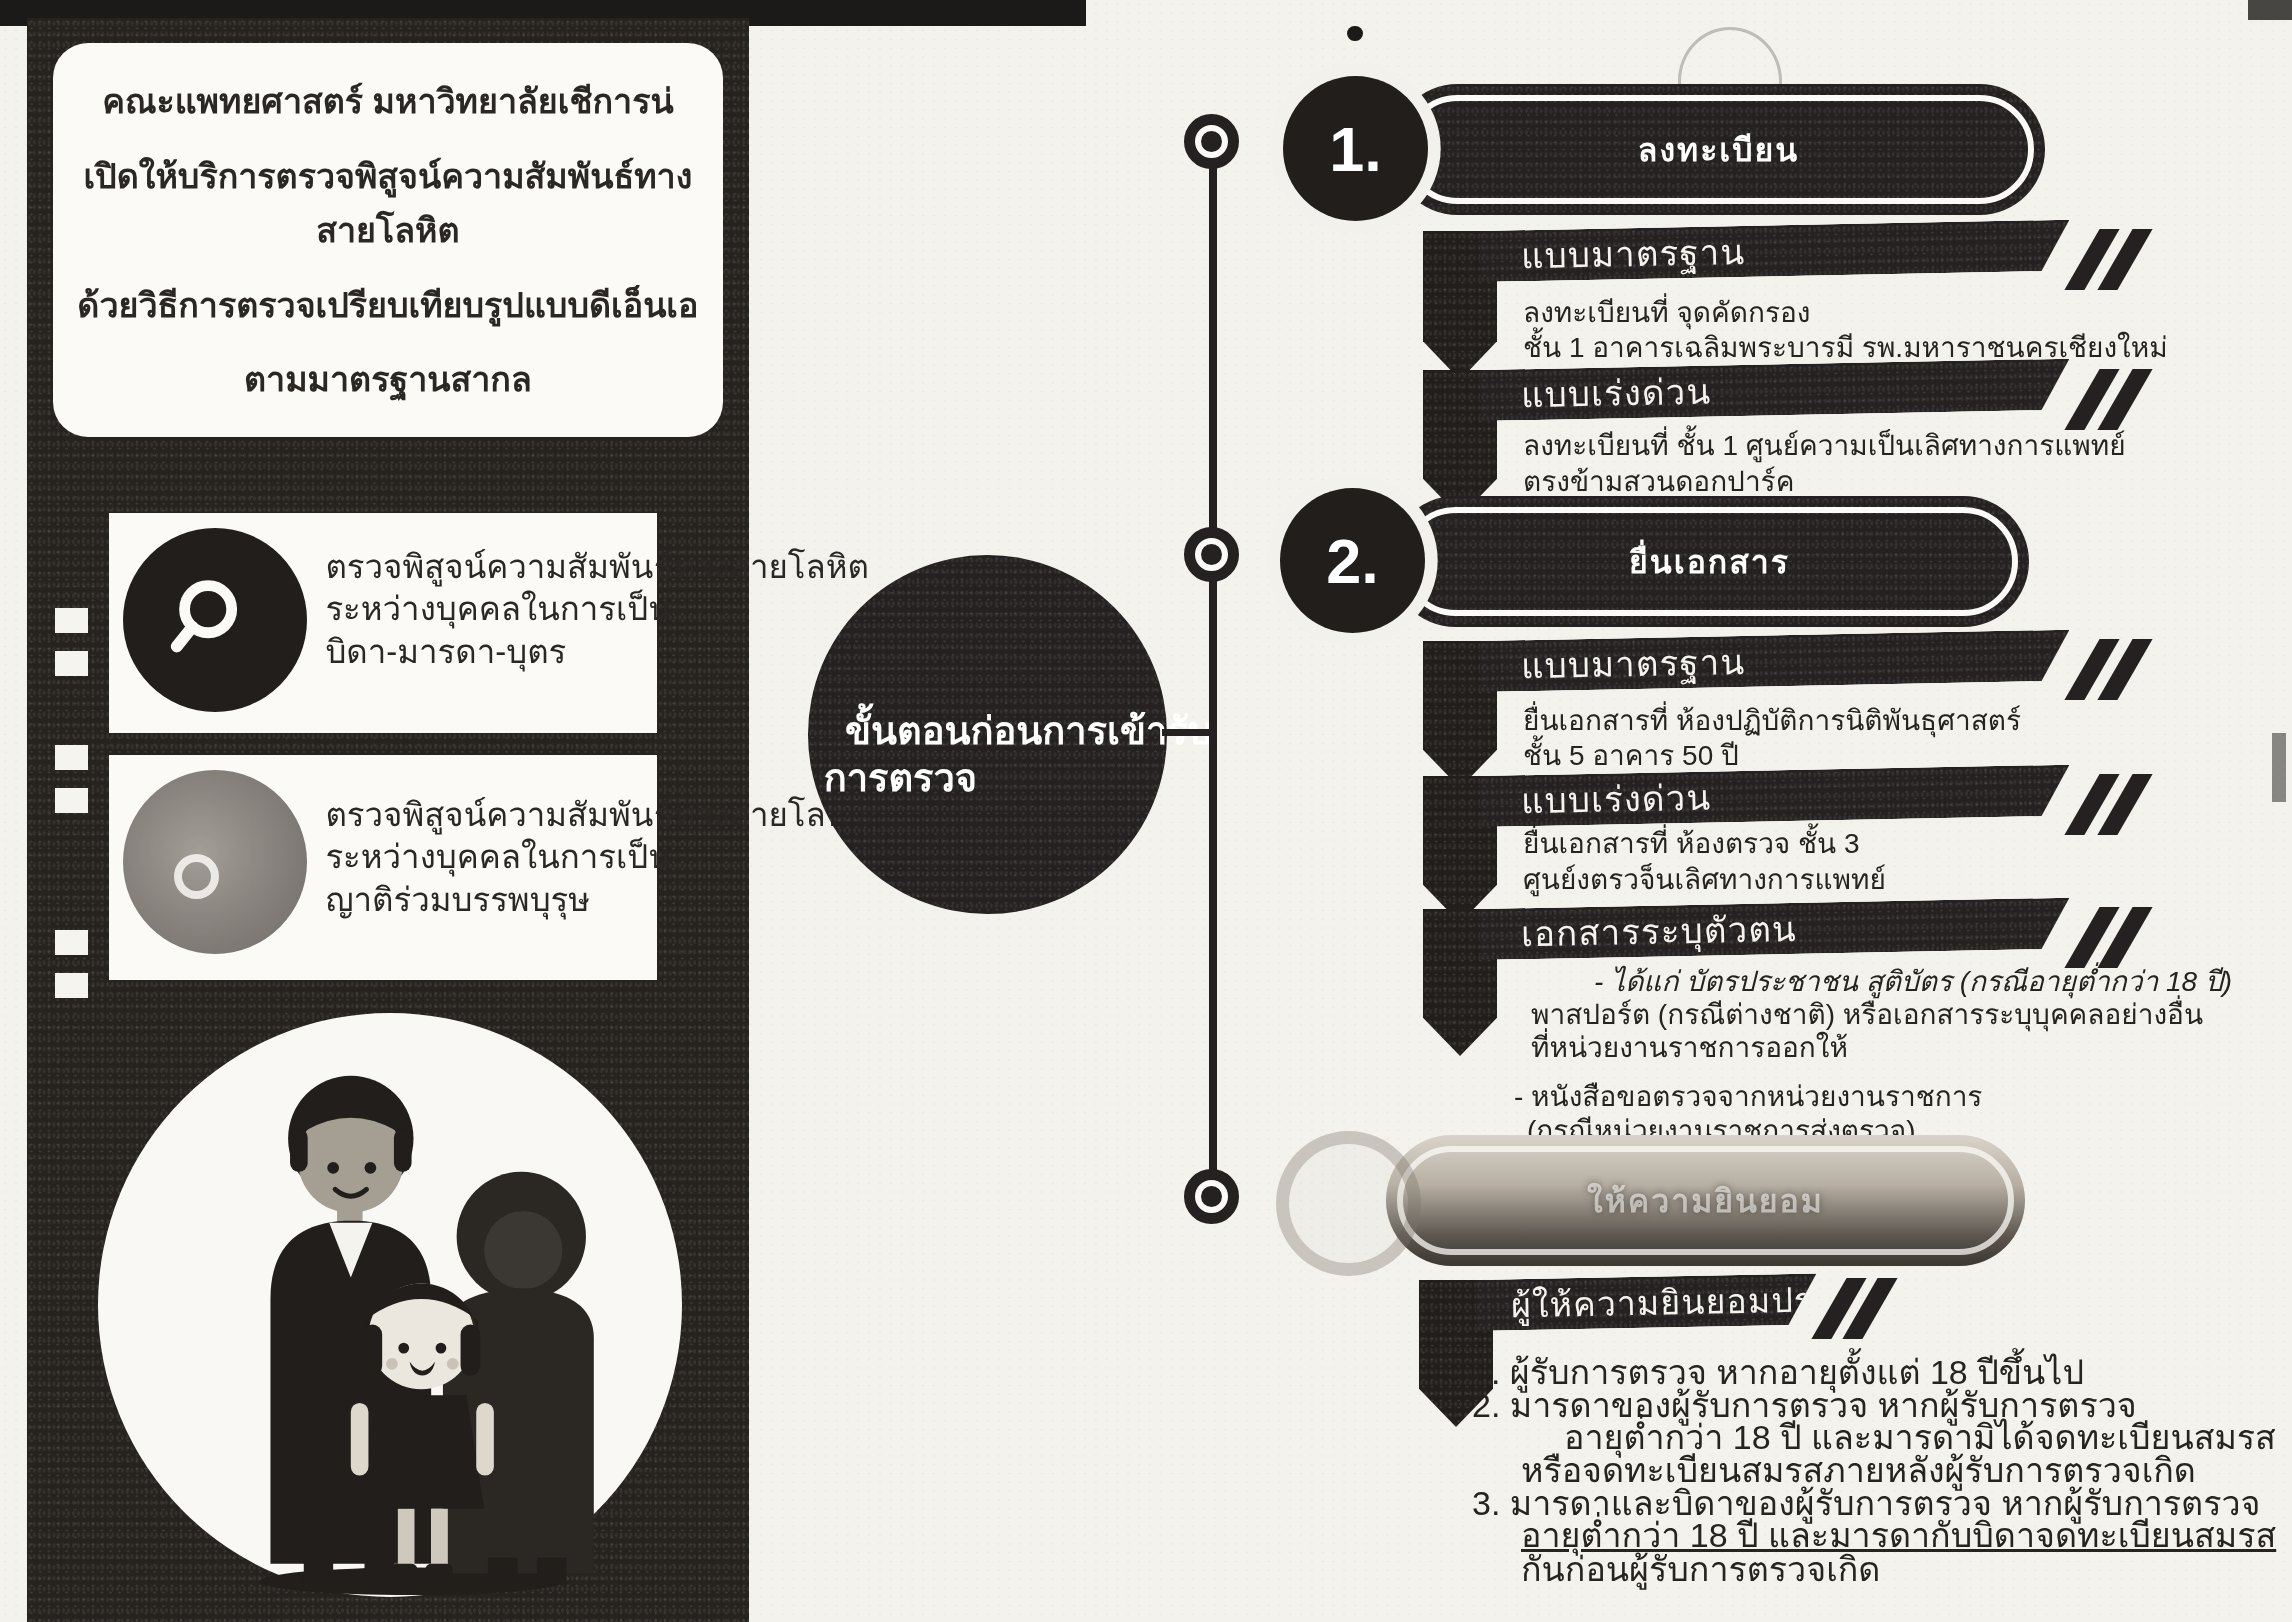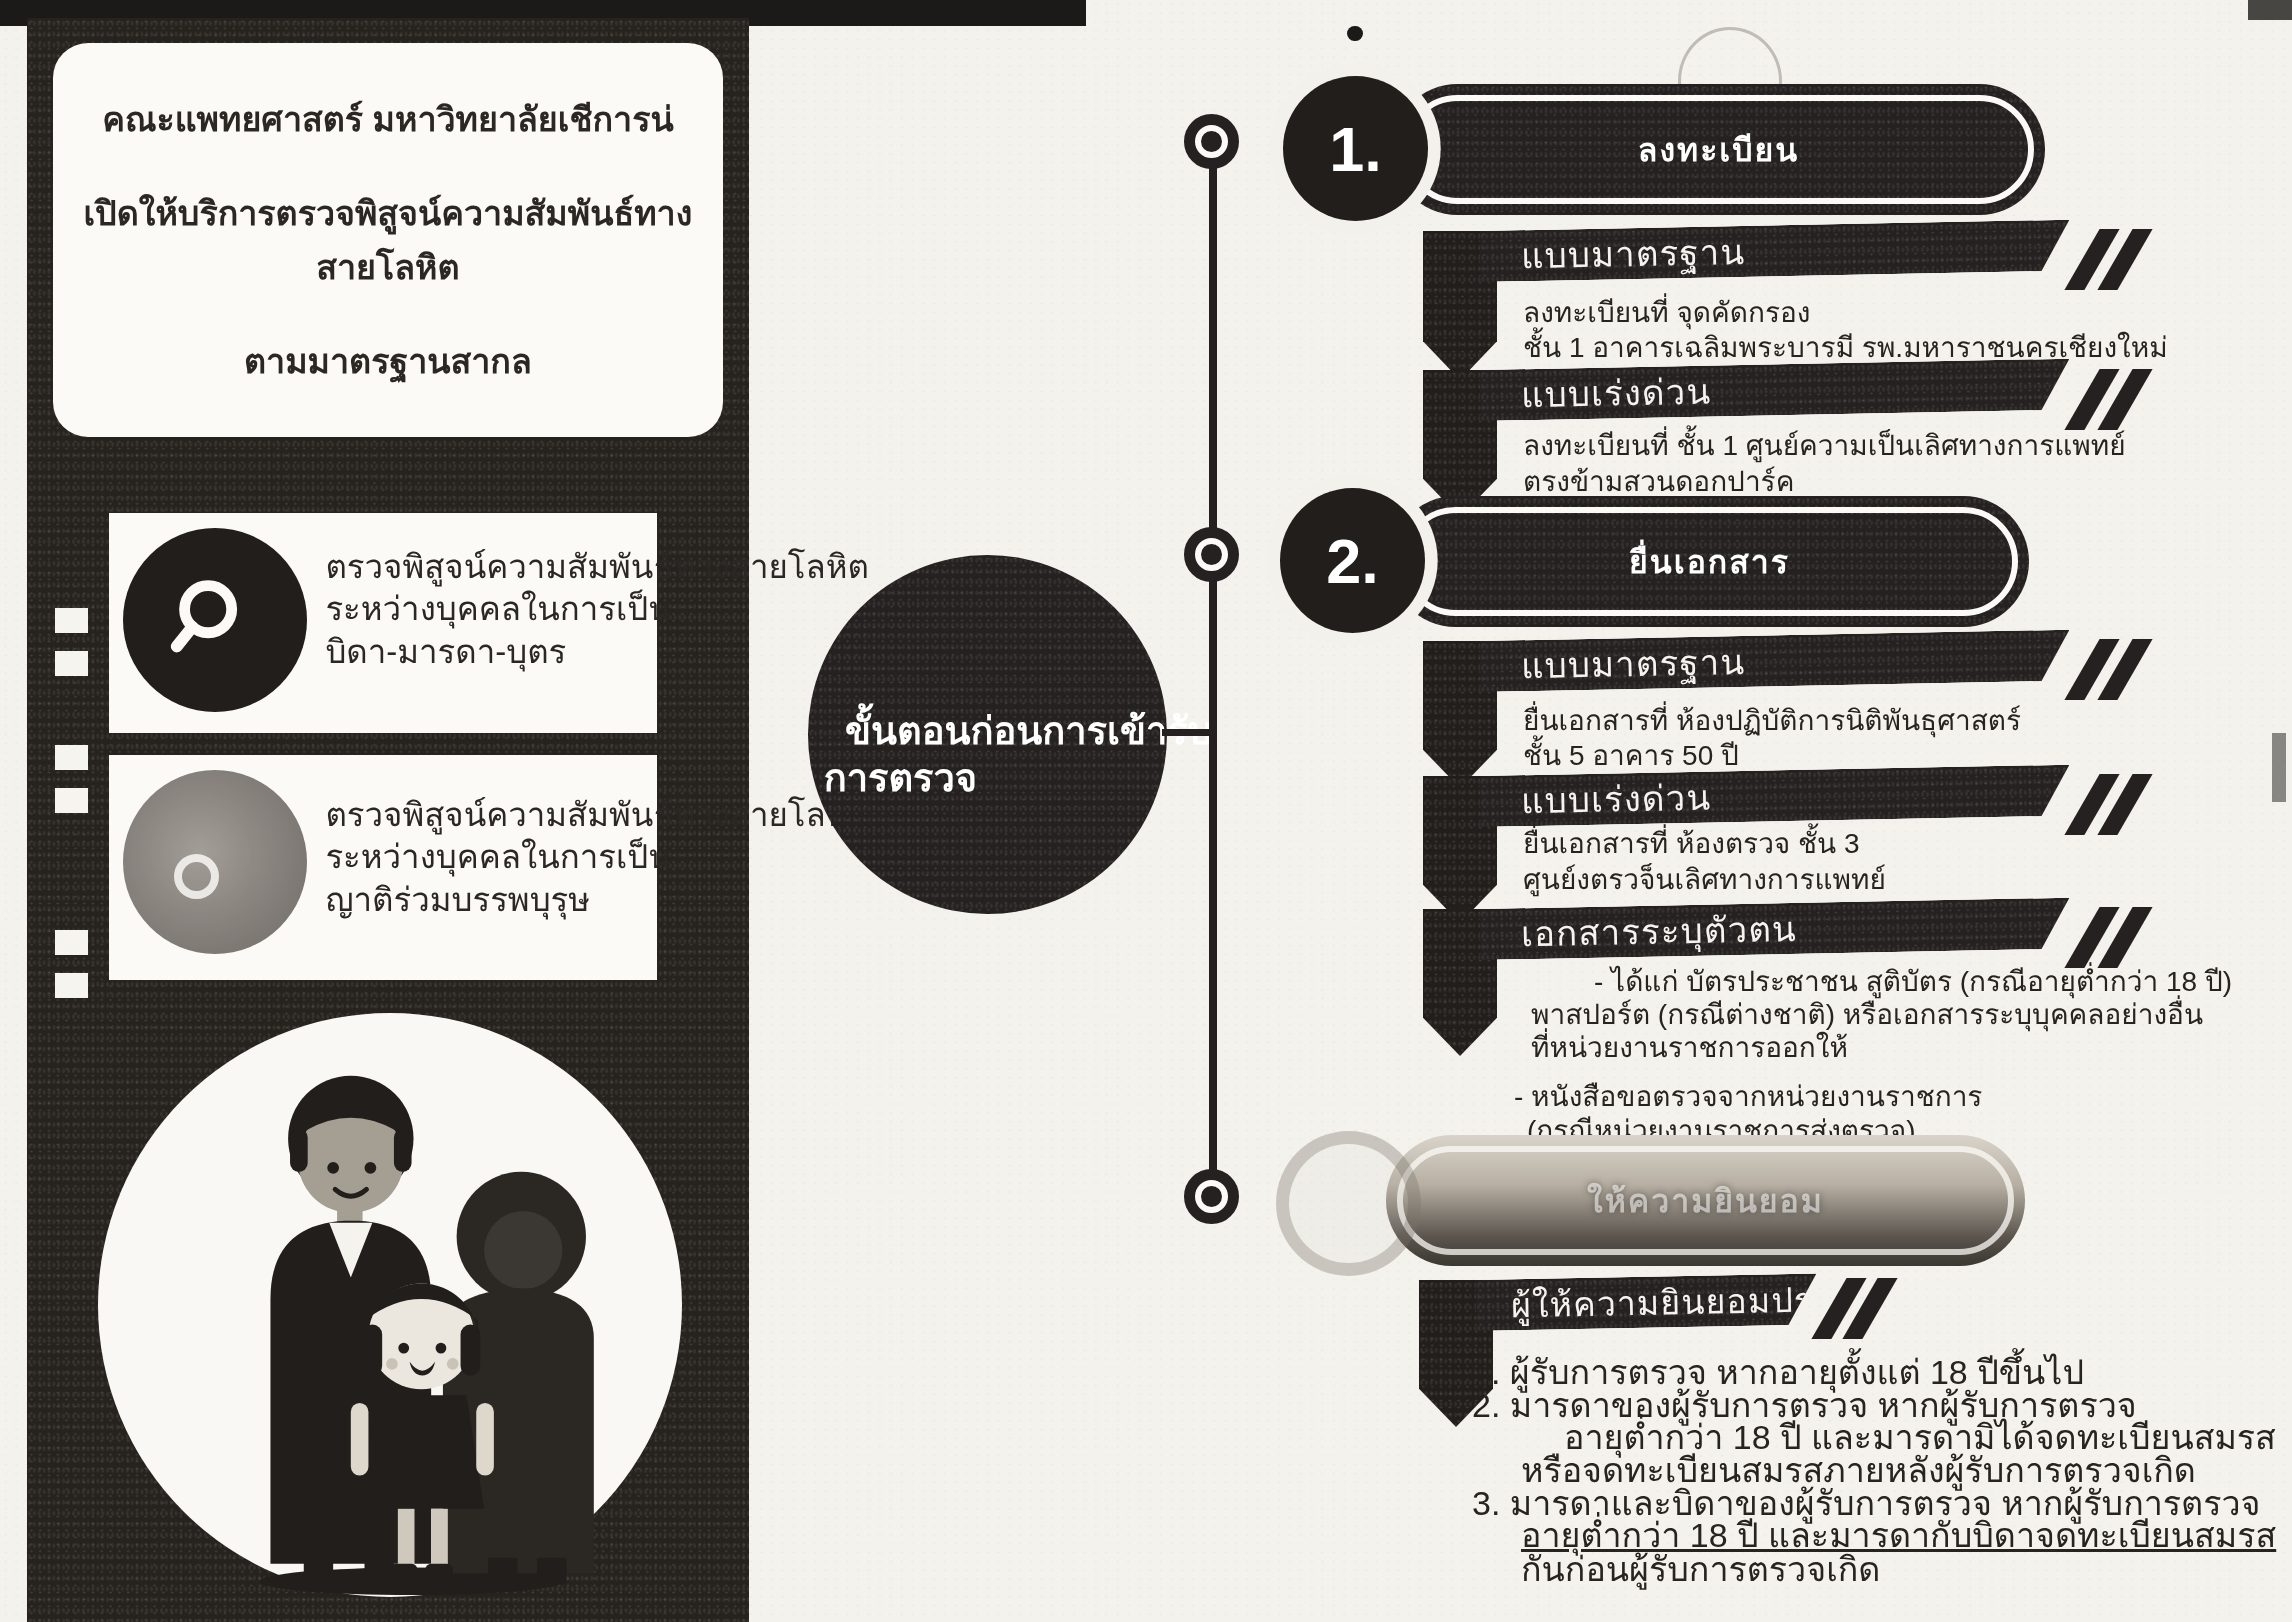--- a/index.html
+++ b/index.html
@@ -77,20 +77,21 @@
   <div class="art abs" style="left:1347px;top:25.5px;width:15.7px;height:15.7px;border-radius:50%;"></div>
   <div class="art-ring" style="left:1678px;top:27.4px;"></div>
   <div class="art abs" style="right:0;top:0;width:45px;height:19.6px;opacity:.8;"></div>
   <div class="art abs" style="left:2272px;top:733px;width:13.7px;height:69px;opacity:.5;"></div>
 
   <div class="panel-left abs grain">
 
     <div class="title-box">
       <div>คณะแพทยศาสตร์ มหาวิทยาลัยเชีการน่</div>
       <div>เปิดให้บริการตรวจพิสูจน์ความสัมพันธ์ทางสายโลหิต</div>
+      <div>ด้วยวิธีการตรวจเปรียบเทียบรูปแบบดีเอ็นเอ</div>
       <div>ตามมาตรฐานสากล</div>
     </div>
 
     <div class="tick" style="top:590px;"></div>
     <div class="tick" style="top:633px;"></div>
     <div class="tick" style="top:727px;"></div>
     <div class="tick" style="top:770px;"></div>
     <div class="tick" style="top:912px;"></div>
     <div class="tick" style="top:955px;"></div>
 
@@ -210,21 +211,21 @@
     <div class="bar grain" style="left:1480px;top:776px;width:590px;">แบบเร่งด่วน</div>
     <div class="slash" style="left:2082px;top:774px;"></div>
     <div class="slash" style="left:2115px;top:774px;"></div>
     <div class="body-line" style="left:1523px;top:821px;">ยื่นเอกสารที่ ห้องตรวจ ชั้น 3</div>
     <div class="body-line" style="left:1523px;top:857px;">ศูนย์งตรวจ็นเลิศทางการแพทย์</div>
 
     <div class="rib grain" style="left:1423px;top:909px;height:147px;"></div>
     <div class="bar grain" style="left:1480px;top:909px;width:590px;">เอกสารระบุตัวตน</div>
     <div class="slash" style="left:2082px;top:907px;"></div>
     <div class="slash" style="left:2115px;top:907px;"></div>
-    <div class="body-line" style="left:1594px;top:959px;">- ได้แก่ บัตรประชาชน สูติบัตร (กรณีอายุต่ำกว่า 18 ปี)</div>
+    <div class="body-line" style="left:1594px;top:959px;font-style:italic;">- ได้แก่ บัตรประชาชน สูติบัตร (กรณีอายุต่ำกว่า 18 ปี)</div>
     <div class="body-line" style="left:1531px;top:992px;">พาสปอร์ต (กรณีต่างชาติ) หรือเอกสารระบุบุคคลอย่างอื่น</div>
     <div class="body-line" style="left:1531px;top:1025px;">ที่หน่วยงานราชการออกให้</div>
     <div class="body-line" style="left:1514px;top:1074px;">- หนังสือขอตรวจจากหน่วยงานราชการ</div>
     <div class="body-line" style="left:1527px;top:1108px;">(กรณีหน่วยงานราชการส่งตรวจ)</div>
   </div>
 
   <div>
     <div class="pill washed" style="left:1386px;top:1135px;width:639px;">
       <span class="pill-label">ให้ความยินยอม</span>
     </div>

